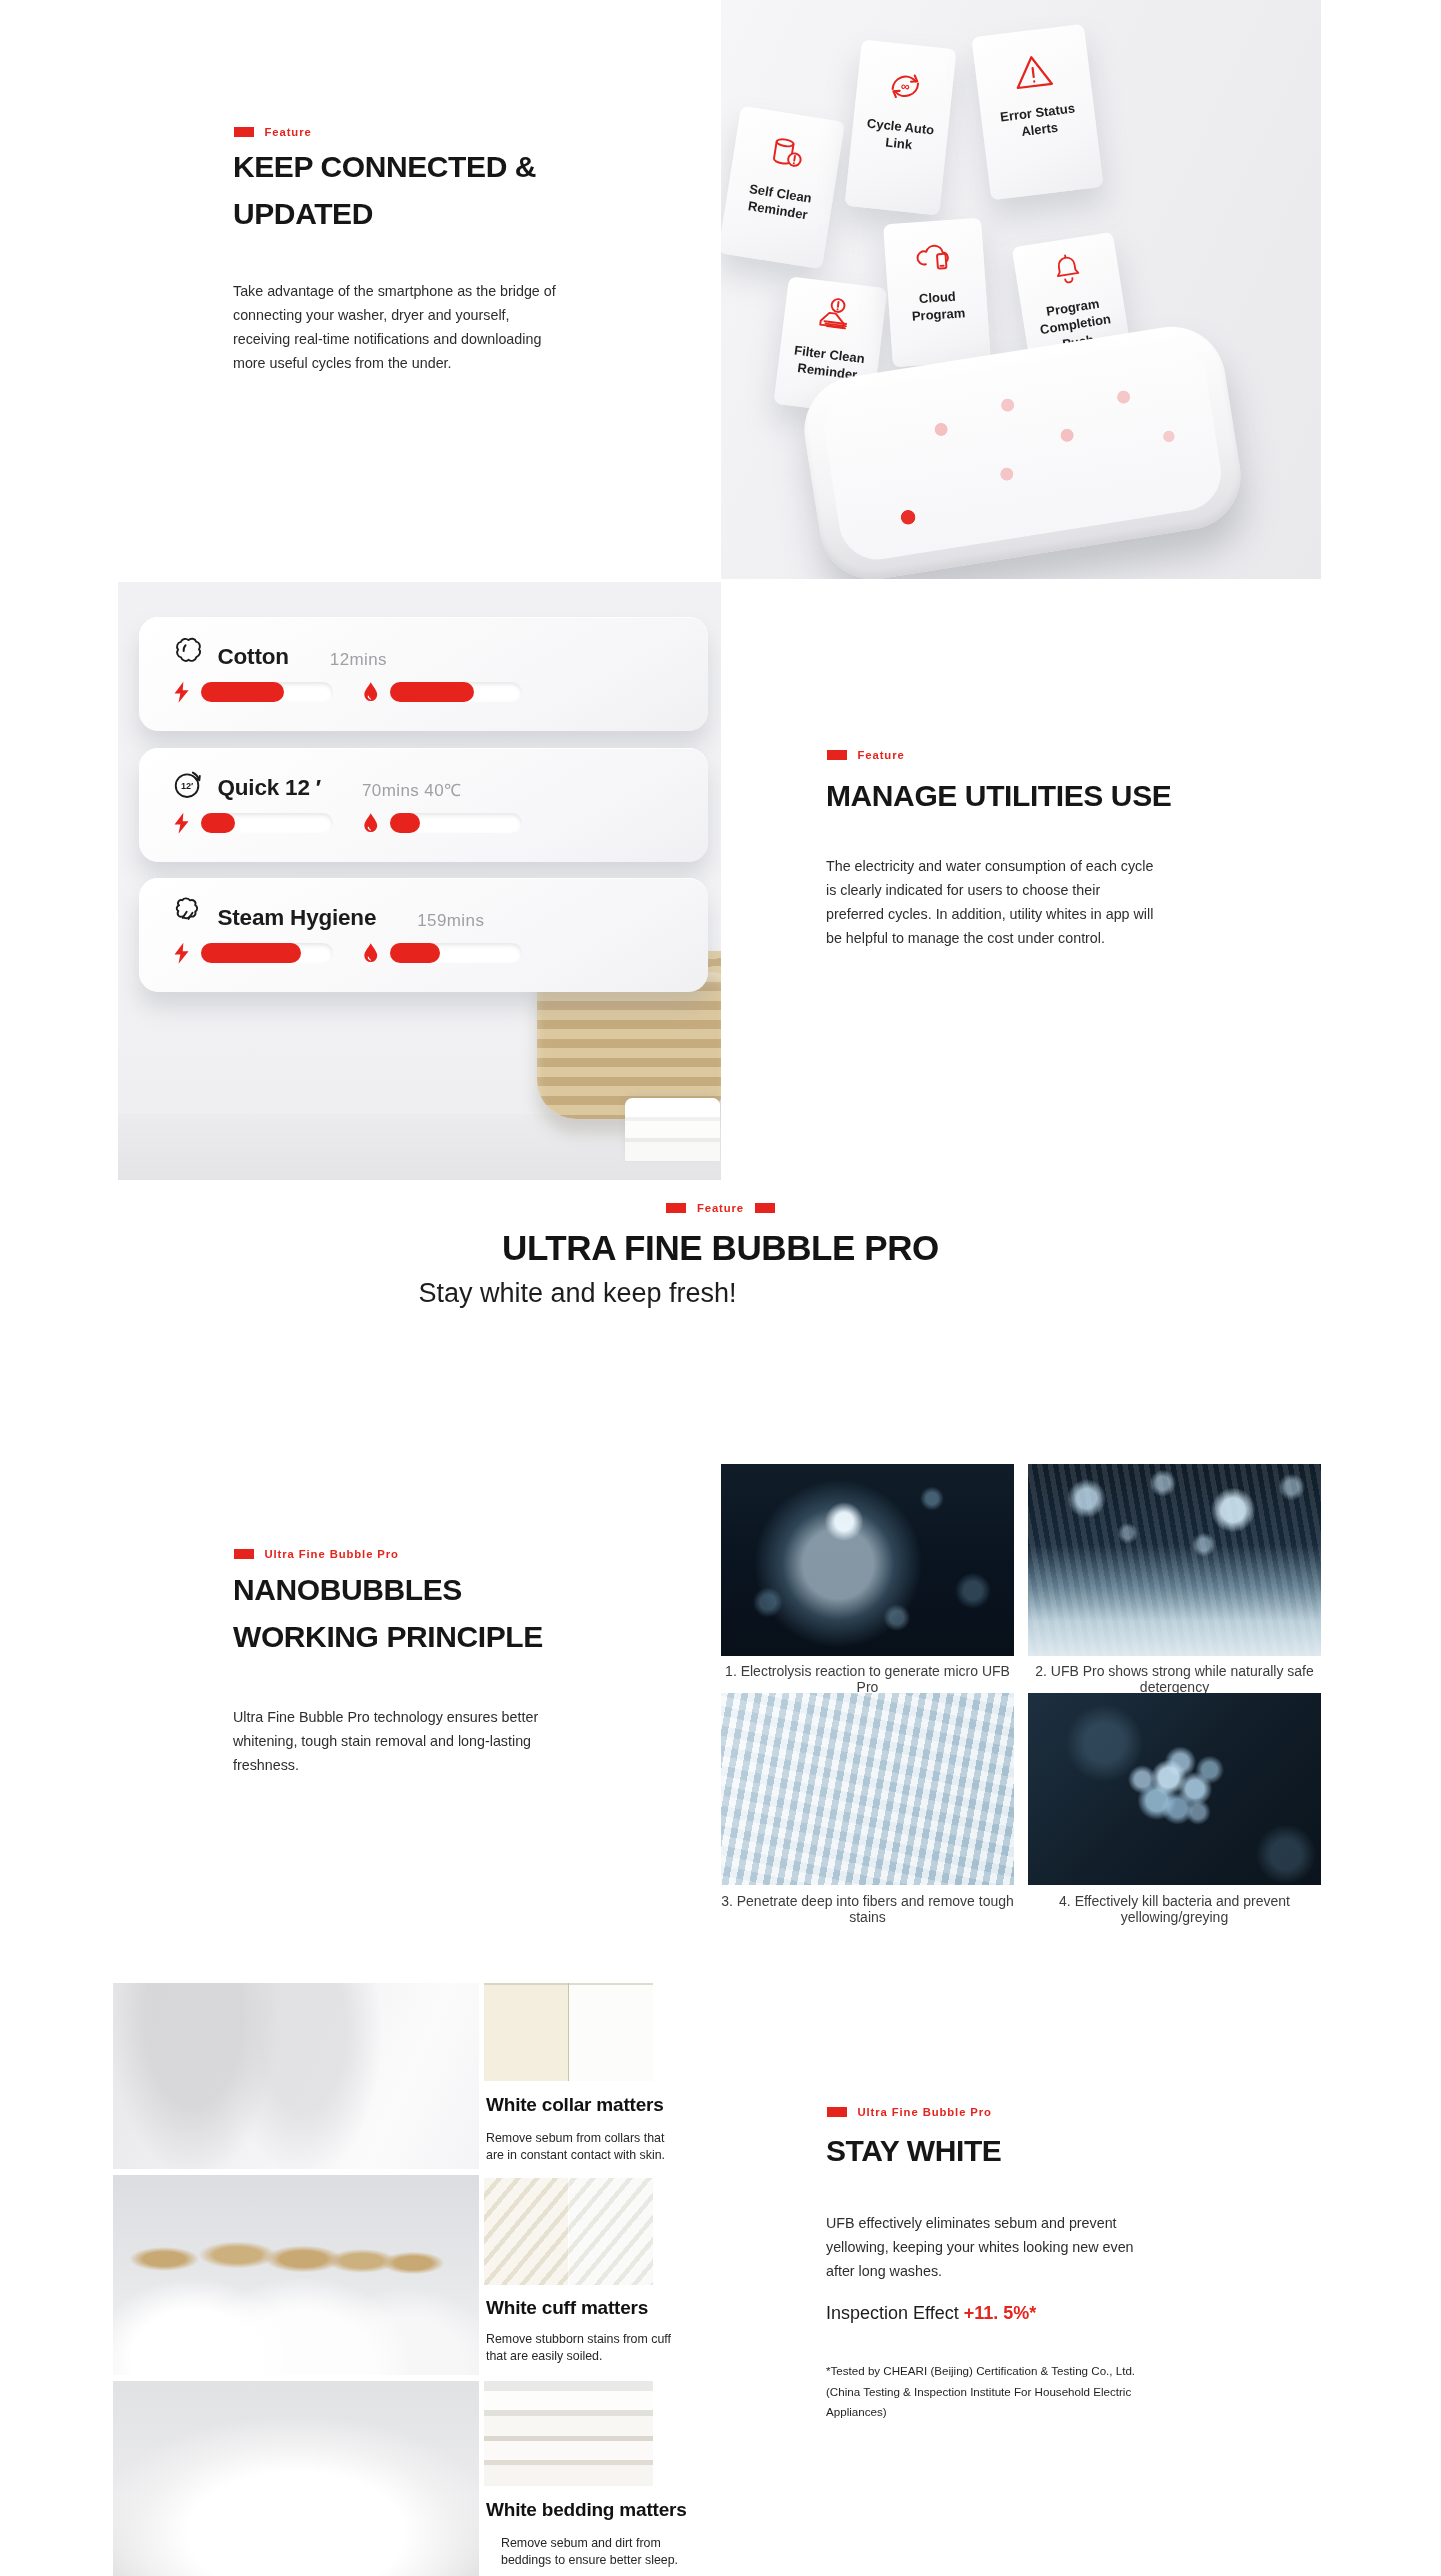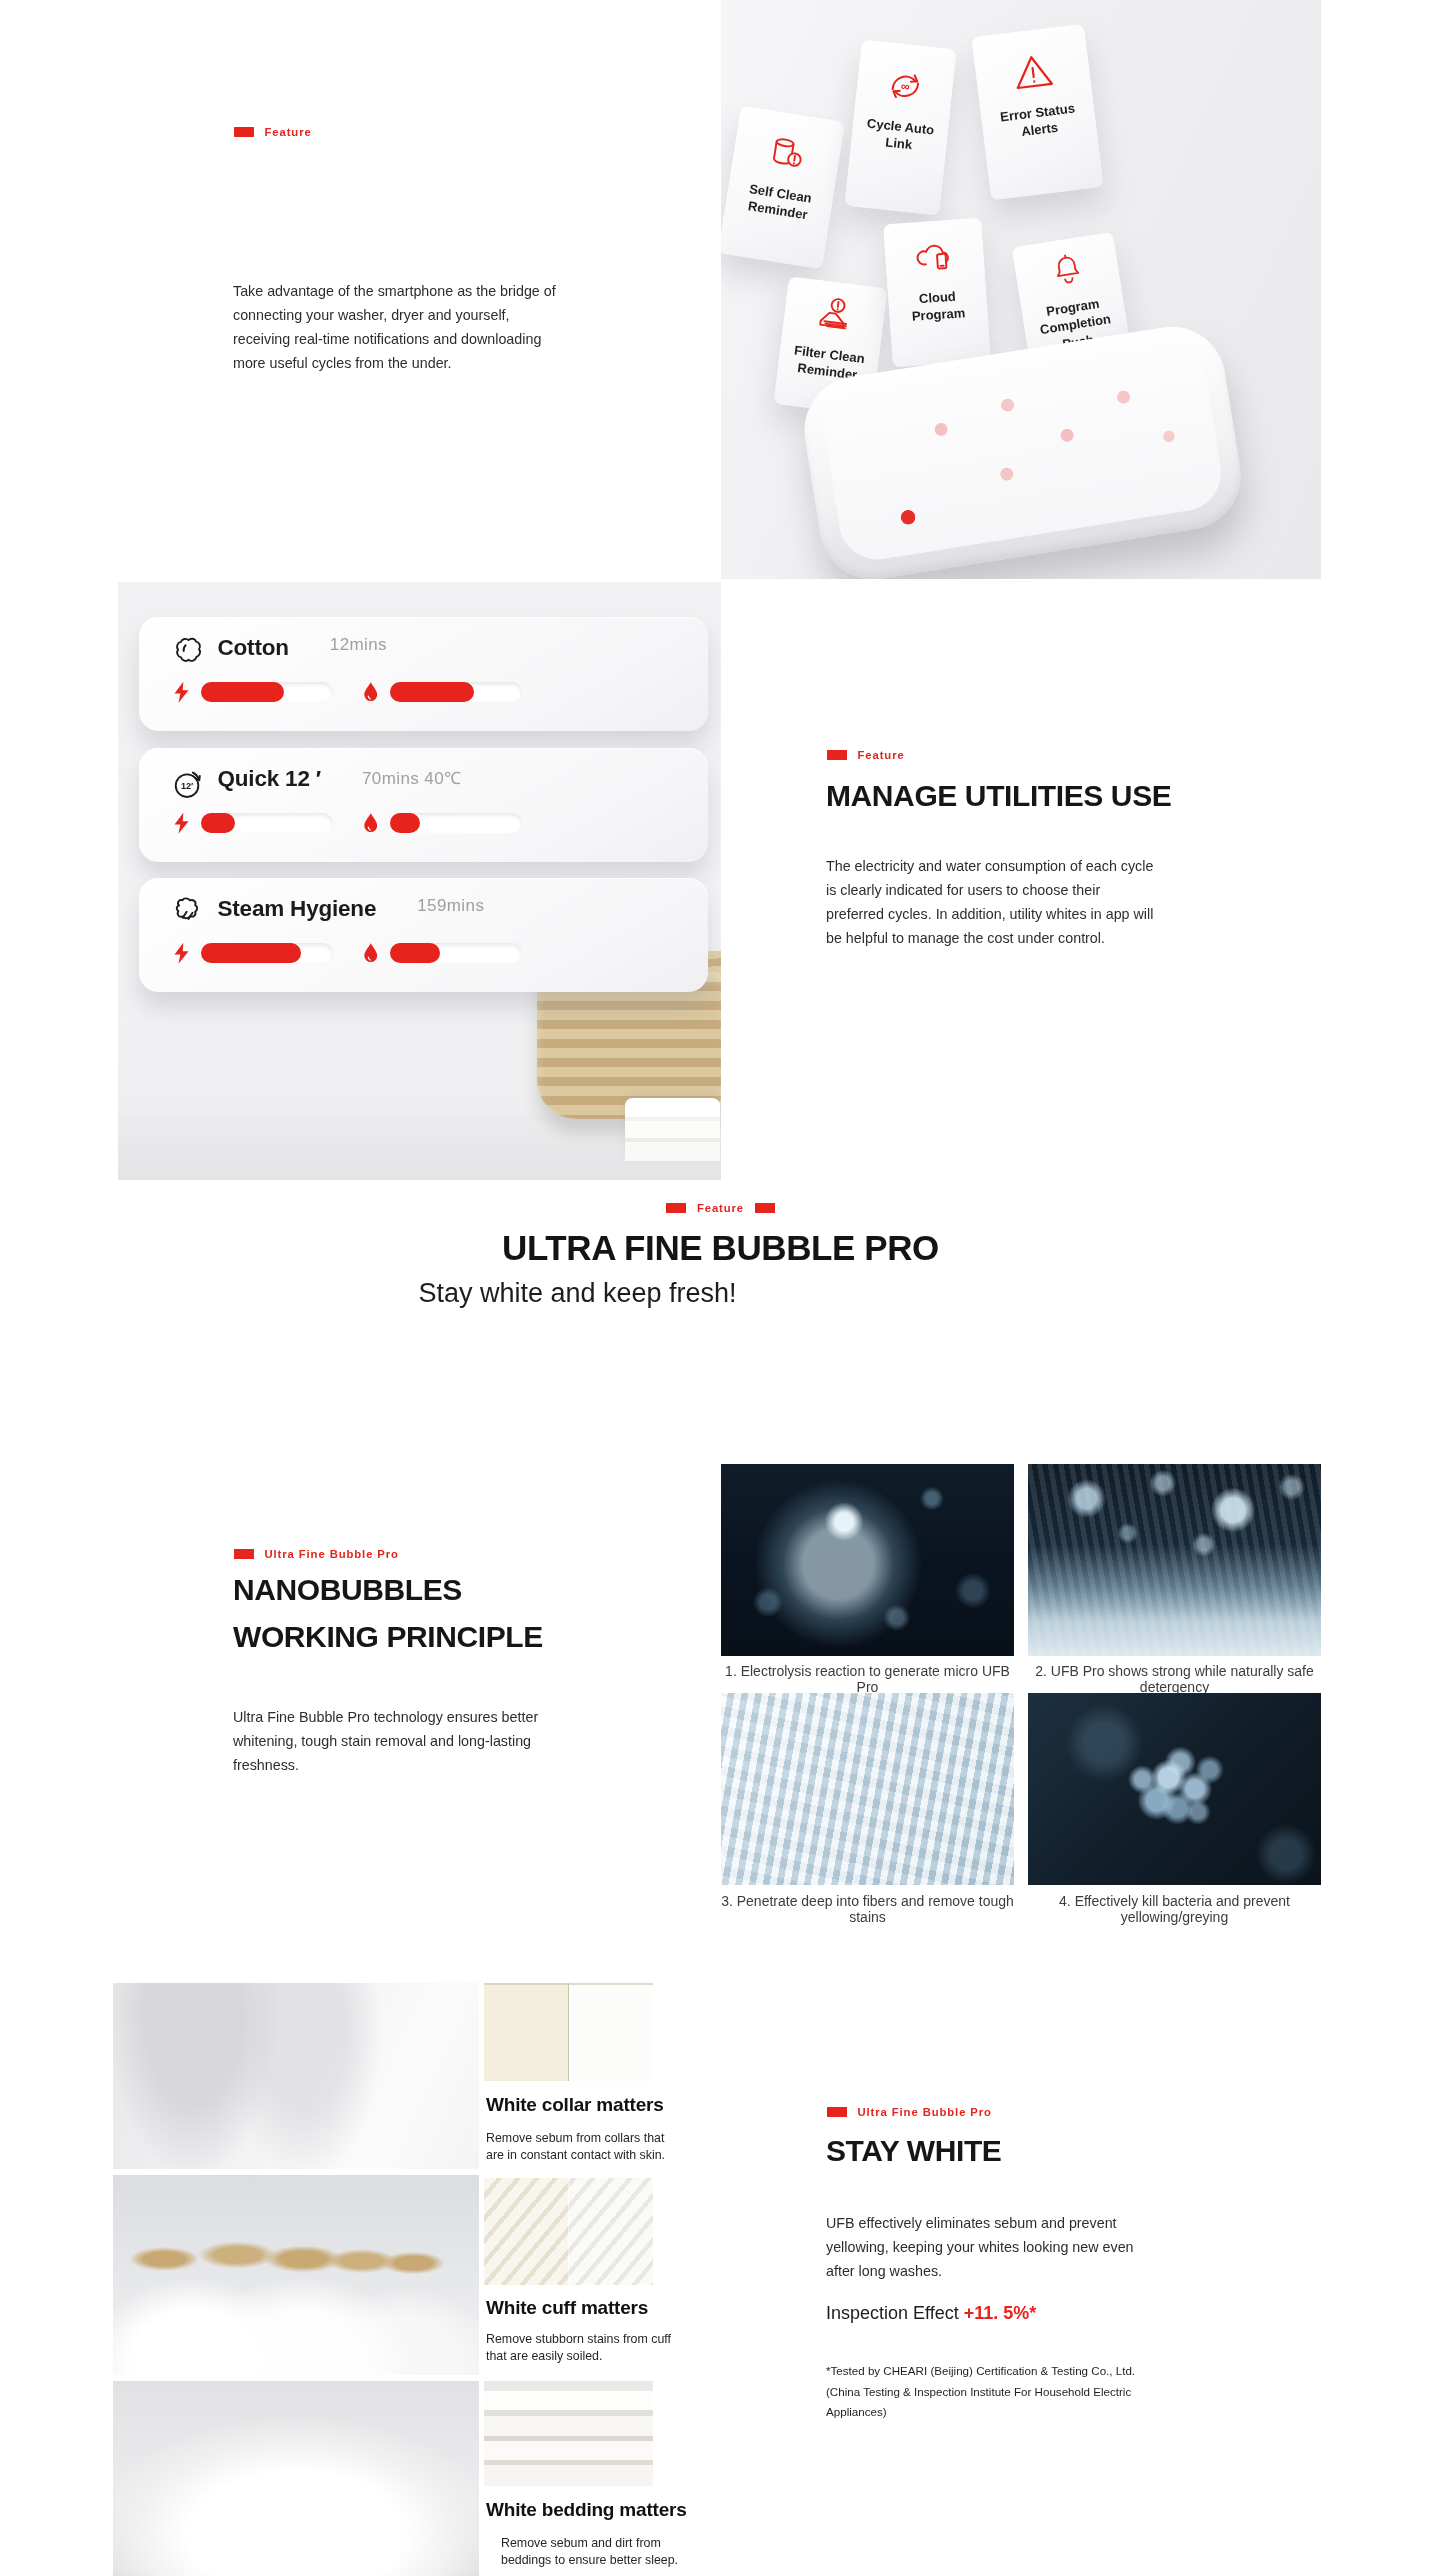--- a/index.html
+++ b/index.html
@@ -60,21 +60,21 @@
     box-shadow:0 4.5px 6px rgba(120,115,100,.25);}
   .basket-knob{position:absolute;left:501px;top:347px;width:25.5px;height:30px;border-radius:9px;
     background:linear-gradient(180deg,#d9c499,#c2a97c);}
   .towels{position:absolute;left:507px;top:516px;width:95px;height:63px;border-radius:7.5px 7.5px 0 0;
     background:linear-gradient(180deg,#ffffff 0 30%,#f1f1ef 30% 36%,#fcfcfb 36% 64%,#ecebe8 64% 70%,#f9f9f8 70% 100%);
     box-shadow:0 -3px 7.5px rgba(150,150,150,.15);}
 
   .cycle-card{position:absolute;left:21px;width:569px;height:114px;border-radius:19.5px;
     background:linear-gradient(150deg,#ffffff 0%,#f6f6f8 75%,#f0f0f3 100%);
     box-shadow:0 15px 22.5px rgba(152,156,166,.32), inset 0 0.8px 0 #fff;}
-  .cycle-head{display:flex;align-items:flex-start;padding:18px 0 0 31.5px;}
+  .cycle-head{display:flex;align-items:flex-end;padding:18px 0 0 31.5px;}
   .cname{font-size:22.5px;font-weight:700;color:#1b1b1b;margin-left:12px;letter-spacing:-0.2px;}
   .ctime{font-size:17px;color:#9fa0a4;margin-left:41px;letter-spacing:0.4px;}
   .cycle-bars{display:flex;align-items:center;padding-left:33px;margin-top:10.5px;}
   .bar-track{position:relative;width:132px;height:19.5px;border-radius:10.5px;background:#ffffff;
     box-shadow:inset 0 2.3px 4.5px rgba(0,0,0,.10);}
   .bar-fill{position:absolute;left:0;top:0;height:19.5px;border-radius:10.5px;background:var(--red);}
   .bolt-wrap{margin-right:9px;display:flex;}
   .drop-wrap{margin-left:28.5px;margin-right:9px;display:flex;}
 
   
@@ -157,20 +157,21 @@
 </style>
 </head>
 <body>
 
 <div id="page">
 
   <div class="abs sec-label" style="left:234px;top:126px;">
     <span class="label-rect"></span>
     <span class="label-text">Feature</span>
   </div>
+  <div class="abs h-big" style="left:233px;top:143px;width:353px;">KEEP CONNECTED &amp; UPDATED</div>
   <div class="abs para" style="left:233px;top:279px;width:323px;">Take advantage of the smartphone as the bridge of connecting your washer, dryer and yourself, receiving real-time notifications and downloading more useful cycles from the under.</div>
 
   <div class="abs hero">
 
     <div class="hcard" style="left:7.5px;top:113px;width:105px;height:149px;transform:rotate(9deg);">
       <span class="hicon">
         <svg width="42" height="42" viewBox="0 0 64 64" fill="none" stroke="#e6231c" stroke-width="3" stroke-linecap="round" stroke-linejoin="round">
           <ellipse cx="26" cy="15" rx="13" ry="5"></ellipse>
           <path d="M13 15 v26 c0 3.2 5.8 5.5 13 5.5 s13-2.3 13-5.5 V15"></path>
           <circle cx="44" cy="38" r="9.5" fill="#fdfdfd"></circle>

